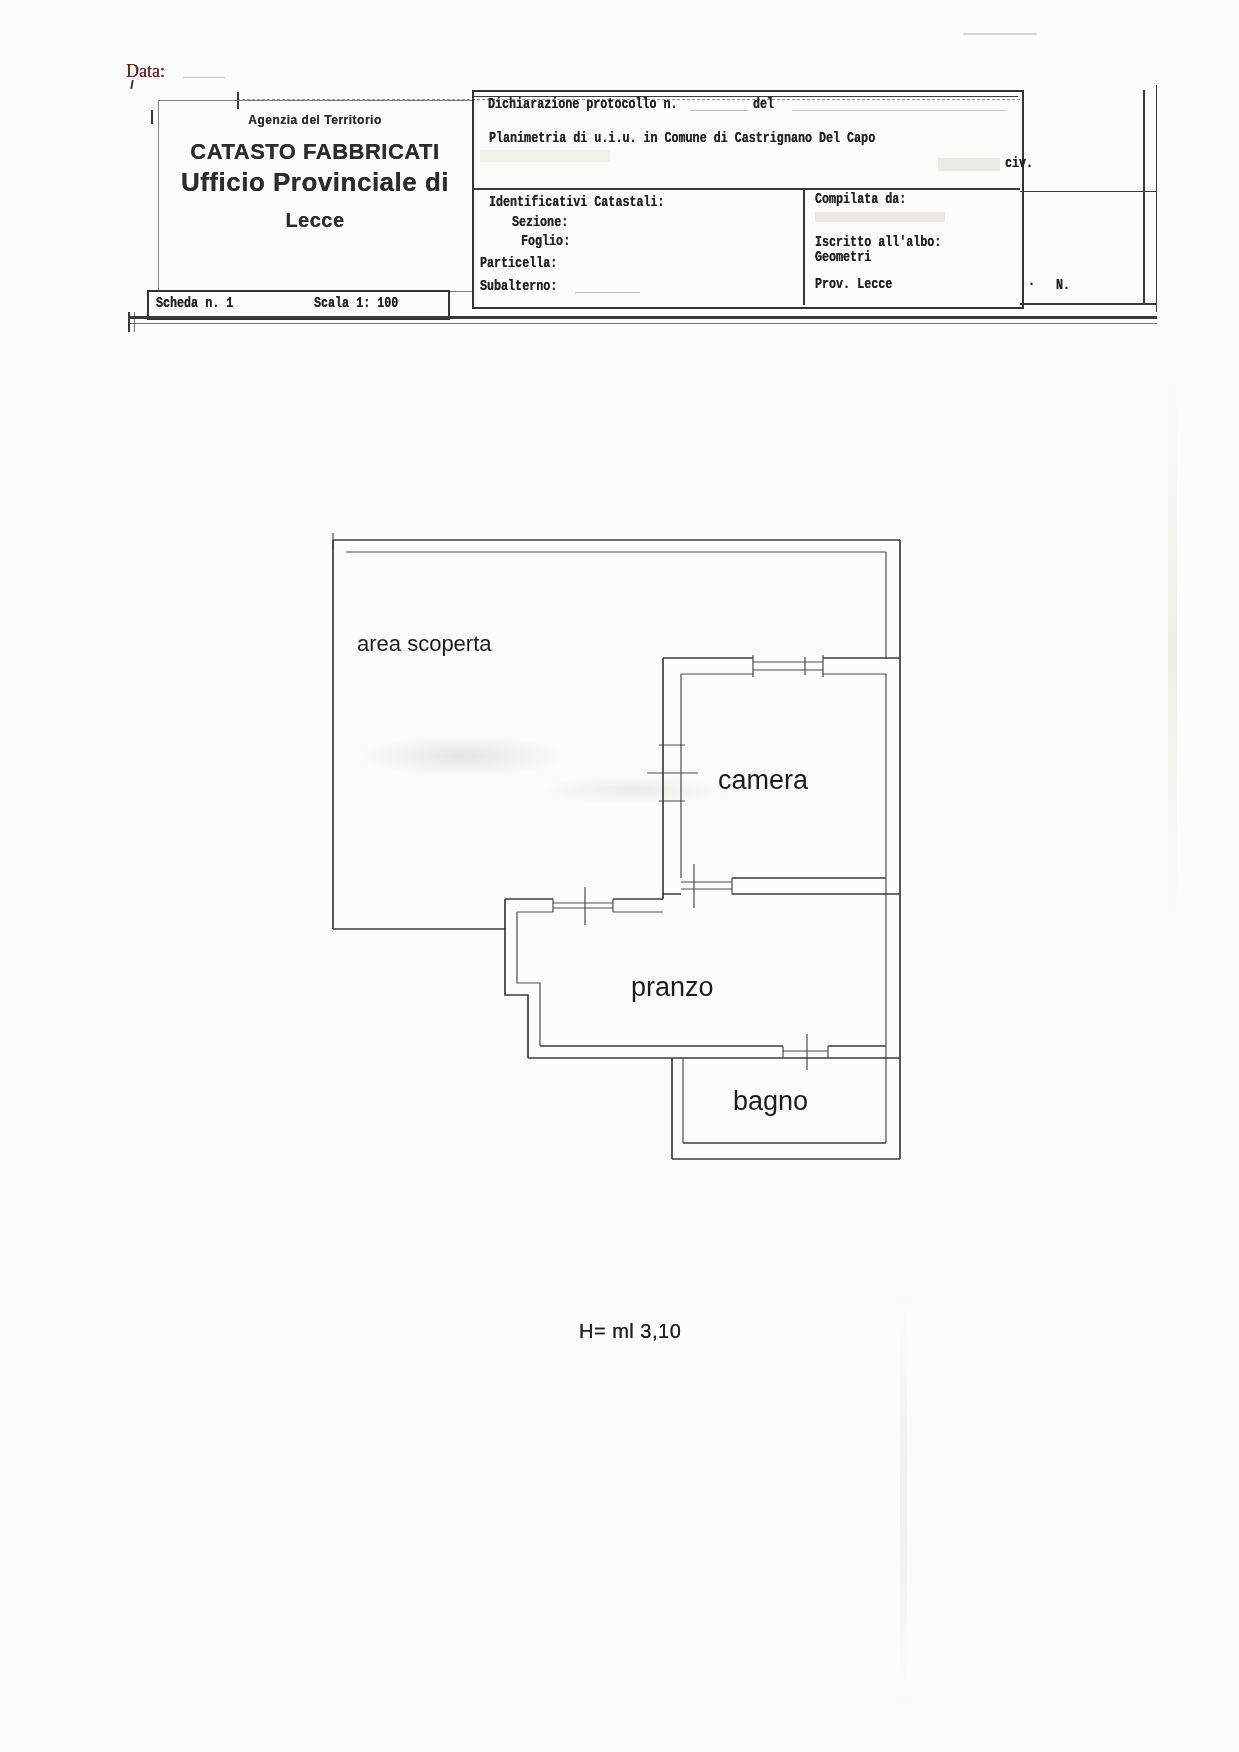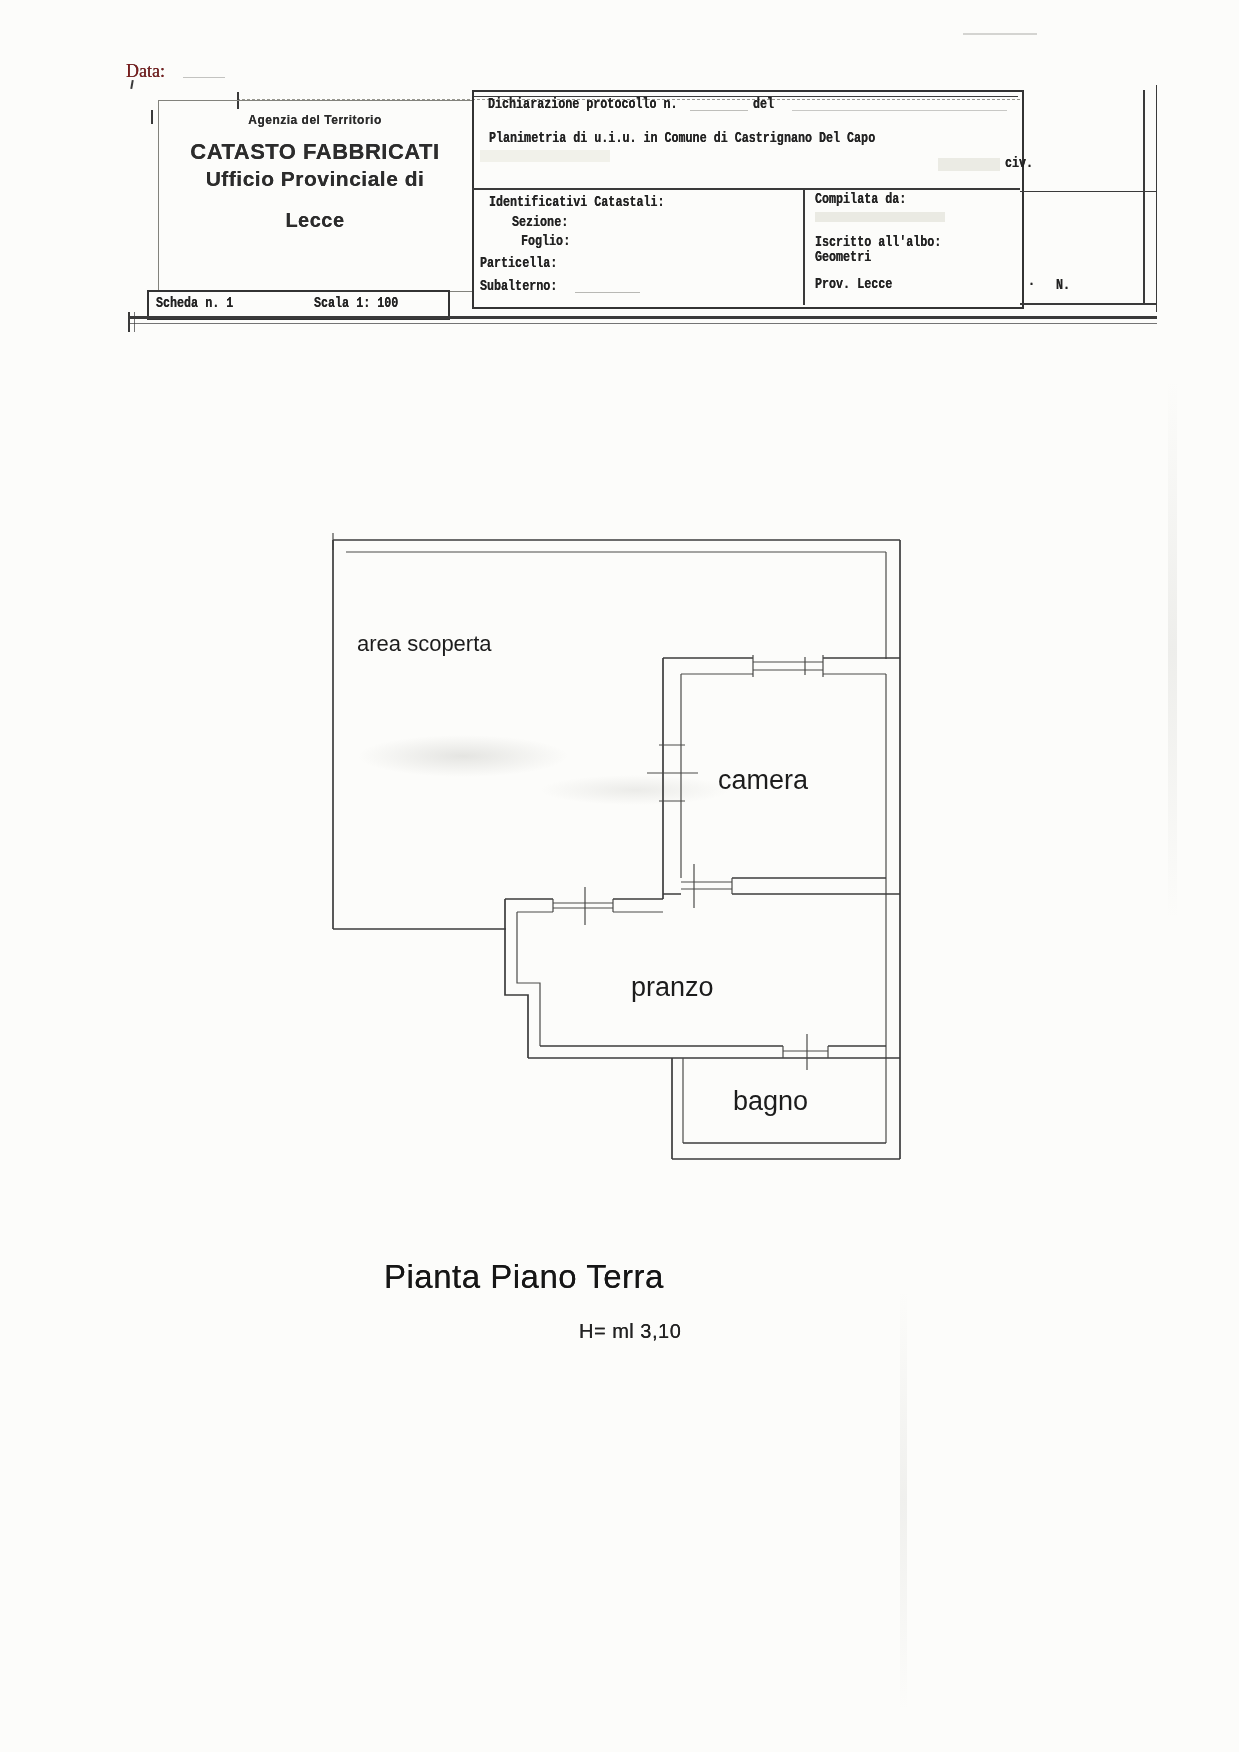--- a/index.html
+++ b/index.html
@@ -32,21 +32,21 @@
   <div class="line-light" style="left:183px;top:77px;width:42px;height:1px;opacity:.5;"></div>
 
   <div class="line-light" style="left:963px;top:33px;width:74px;height:2px;opacity:.35;"></div>
   <div class="abs" style="left:237px;top:99px;width:783px;border-top:1px dashed #97978f;"></div>
   <div class="line" style="left:237px;top:92px;width:2px;height:17px;"></div>
 
   <div class="abs" style="left:158px;top:100px;width:314px;height:190px;border:1px solid #82827c;"></div>
   <div class="line" style="left:151px;top:110px;width:2px;height:14px;"></div>
   <div class="office-line" style="top:113px;font-size:12px;">Agenzia del Territorio</div>
   <div class="office-line" style="top:139px;font-size:22px;text-align:center;">CATASTO FABBRICATI</div>
-  <div class="office-line" style="top:167px;font-size:21px;">Ufficio Provinciale di</div>
+  <div class="office-line" style="top:167px;font-size:26px;">Ufficio Provinciale di</div>
   <div class="office-line" style="top:209px;font-size:20px;">Lecce</div>
 
   <div class="abs" style="left:472px;top:90px;width:548px;height:215px;border:2px solid #333;"></div>
   <div class="line" style="left:474px;top:96px;width:544px;height:1px;"></div>
 
   <div class="line" style="left:1143px;top:90px;width:2px;height:215px;"></div>
   <div class="line" style="left:1156px;top:85px;width:1px;height:227px;"></div>
   <div class="line" style="left:1020px;top:191px;width:137px;height:1px;"></div>
   <div class="line" style="left:1020px;top:303px;width:137px;height:2px;"></div>
 
@@ -128,16 +128,15 @@
     <path class="wall-thin" d="M683 1058 V1143"></path>
     <path class="wall" d="M683 1143 H886"></path>
     <path class="wall" d="M672 1159 H900"></path>
 
     <text x="357" y="651" font-size="22">area scoperta</text>
     <text x="718" y="789" font-size="27">camera</text>
     <text x="631" y="996" font-size="27">pranzo</text>
     <text x="733" y="1110" font-size="27">bagno</text>
   </svg>
 
-  <div class="plan-caption" style="left:384px;top:1258px;font-size:33px;letter-spacing:.5px;">Pianta Piano Terra</div>
   <div class="plan-caption" style="left:579px;top:1320px;font-size:20px;letter-spacing:.5px;color:#222;">H= ml 3,10</div>
 
 </div>
 
 </body></html>

